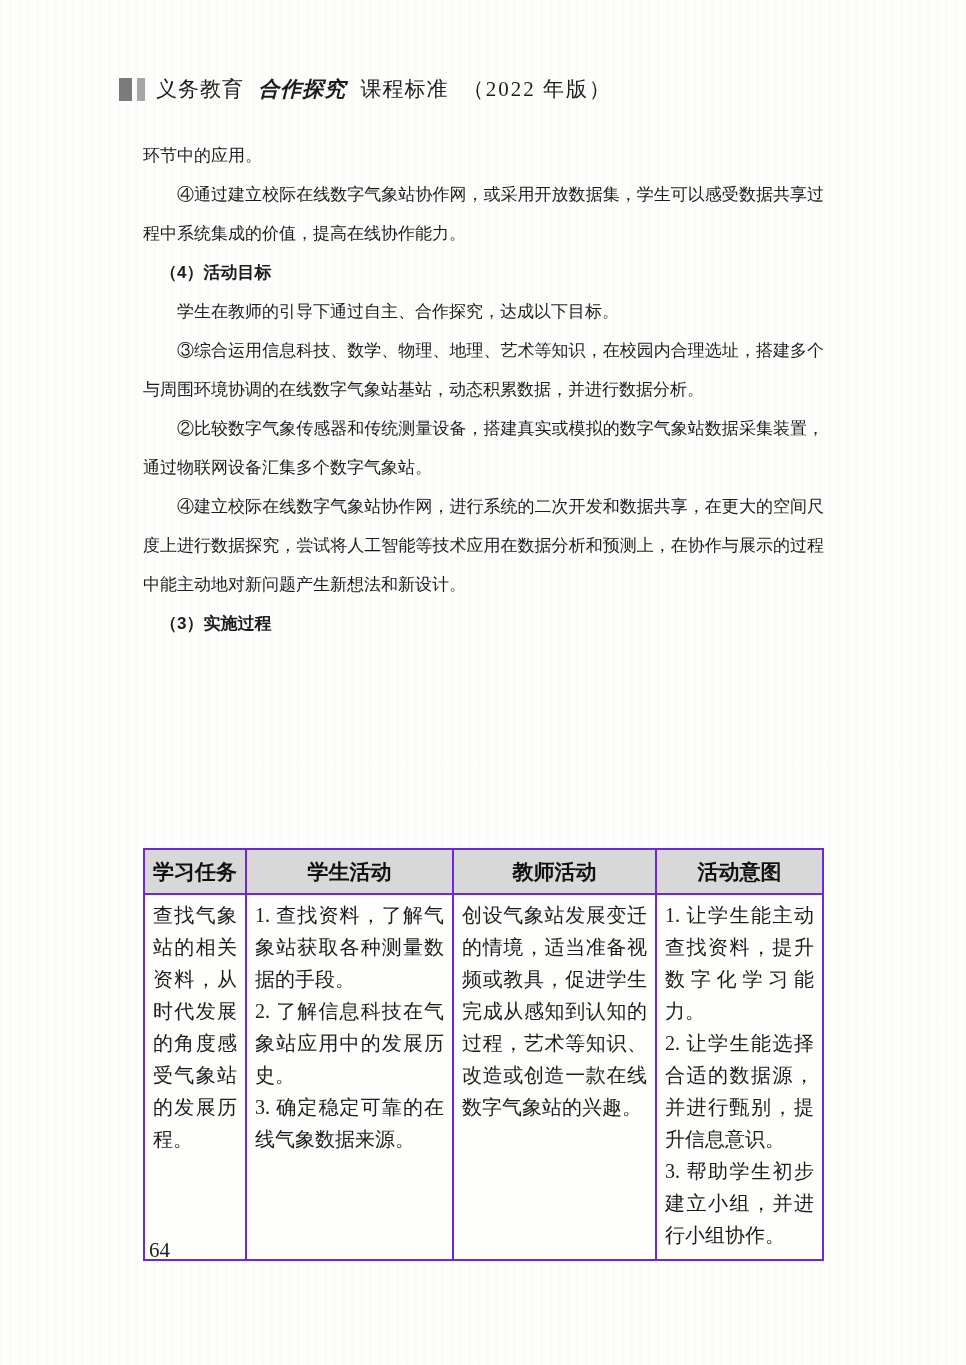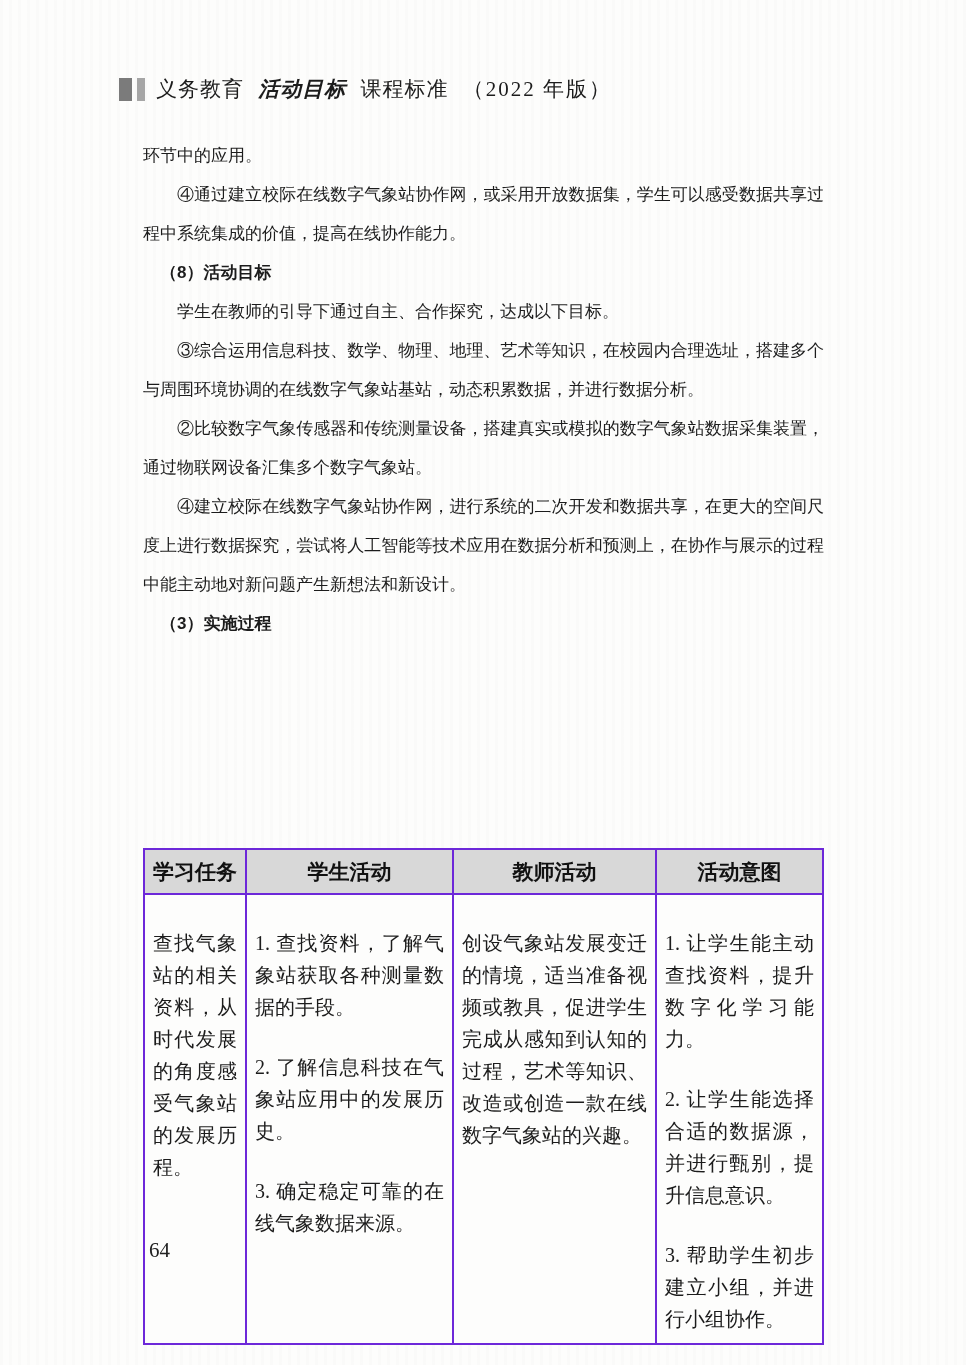--- a/index.html
+++ b/index.html
@@ -55,48 +55,48 @@
     font-family:"Liberation Sans","DejaVu Sans",sans-serif;
     font-weight:bold; font-size:21px; text-align:center; vertical-align:middle;
     color:#111;
   }
   table.activity td {
     vertical-align:top;
     font-size:20px; line-height:32px;
     padding:4px 8px 8px 8px;
     text-align:justify; text-justify:inter-character;
   }
-  .cell-item { text-indent:0;margin-top:28px; }
+  .cell-item { text-indent:0; }
 
   
   .page-num {
     position:absolute; top:1238px; left:149px;
     font-size:21px; color:#222;font-family:Liberation Serif, serif;
   }
 </style>
 </head>
 <body>
 
 <div class="page">
 
   <div class="doc-header">
     <span class="hdr-bar-dark"></span>
     <span class="hdr-bar-light"></span>
     <span class="hdr-title">
       <span class="t-bold">义务教育</span>
-      <span class="t-italic">活动目标</span>
+      <span class="t-italic">合作探究</span>
       <span class="t-bold">课程标准</span>
       <span class="t-plain">（2022 年版）</span>
     </span>
   </div>
 
   <div class="content">
     <div class="p-cont">环节中的应用。</div>
     <div class="p">④通过建立校际在线数字气象站协作网，或采用开放数据集，学生可以感受数据共享过程中系统集成的价值，提高在线协作能力。</div>
-    <div class="h">（8）活动目标</div>
+    <div class="h">（4）活动目标</div>
     <div class="p">学生在教师的引导下通过自主、合作探究，达成以下目标。</div>
     <div class="p">③综合运用信息科技、数学、物理、地理、艺术等知识，在校园内合理选址，搭建多个与周围环境协调的在线数字气象站基站，动态积累数据，并进行数据分析。</div>
     <div class="p">②比较数字气象传感器和传统测量设备，搭建真实或模拟的数字气象站数据采集装置，通过物联网设备汇集多个数字气象站。</div>
     <div class="p">④建立校际在线数字气象站协作网，进行系统的二次开发和数据共享，在更大的空间尺度上进行数据探究，尝试将人工智能等技术应用在数据分析和预测上，在协作与展示的过程中能主动地对新问题产生新想法和新设计。</div>
     <div class="h">（3）实施过程</div>
   </div>
 
   <div class="table-wrap">
     <table class="activity">
       <colgroup>

